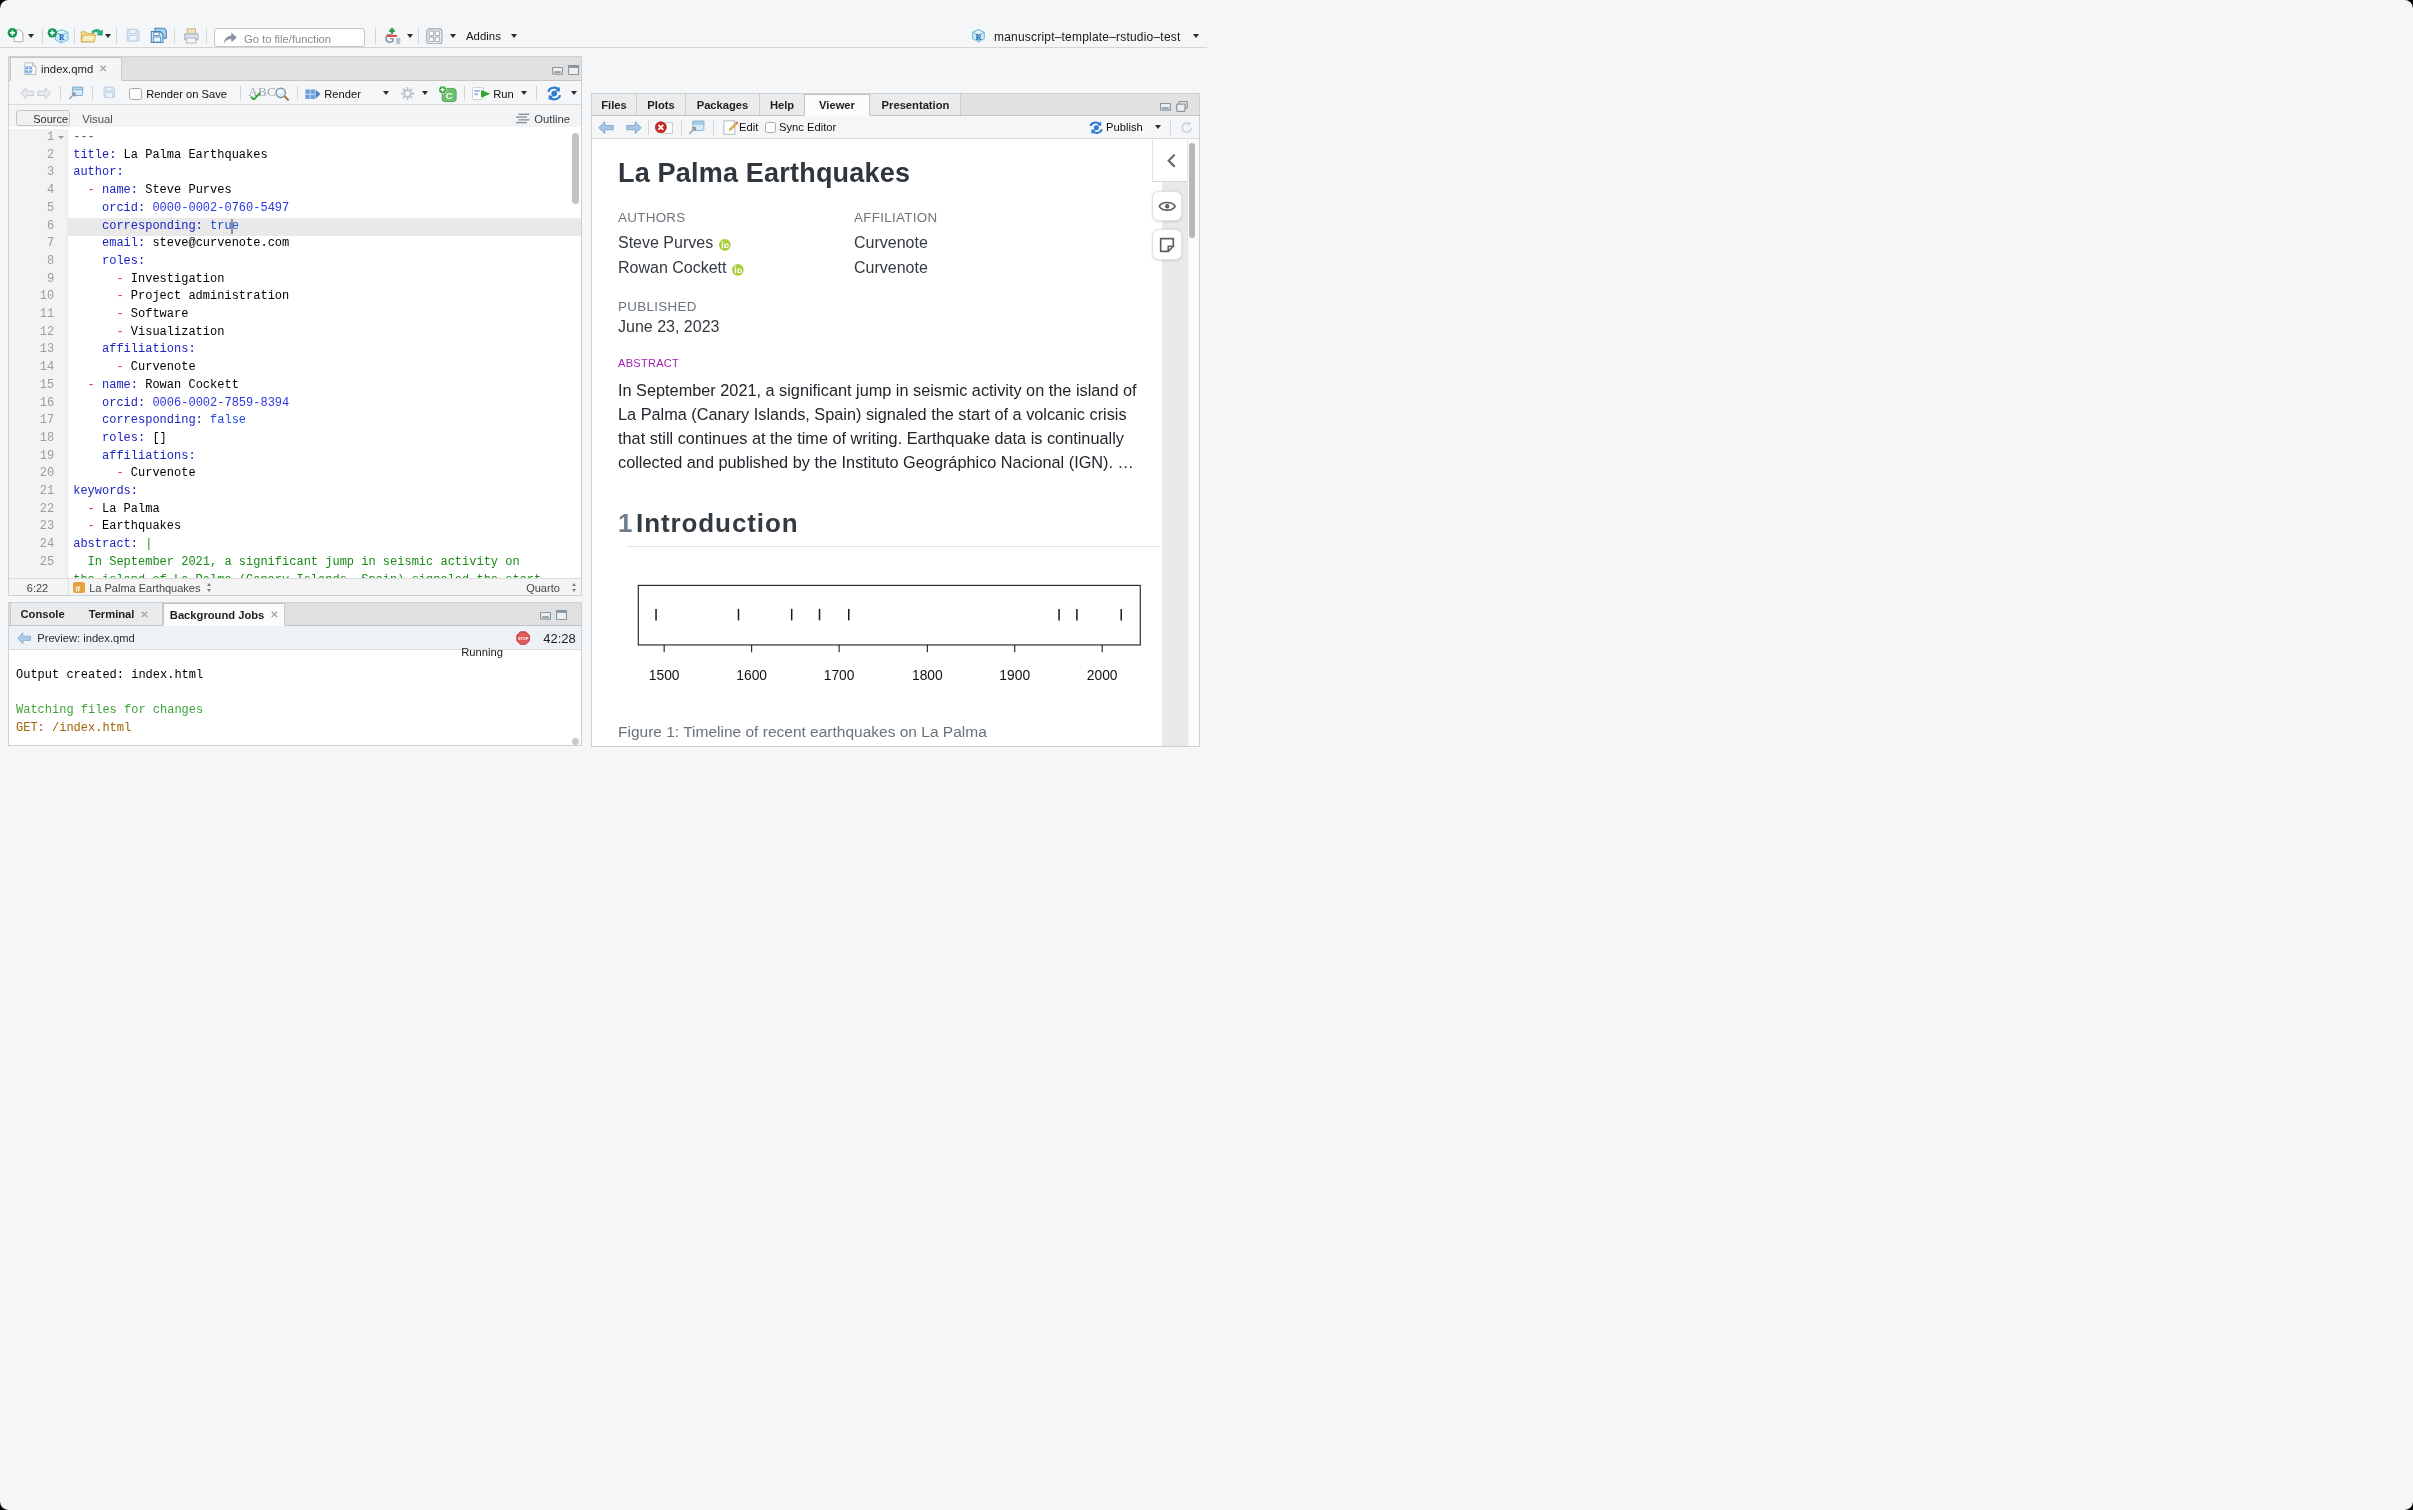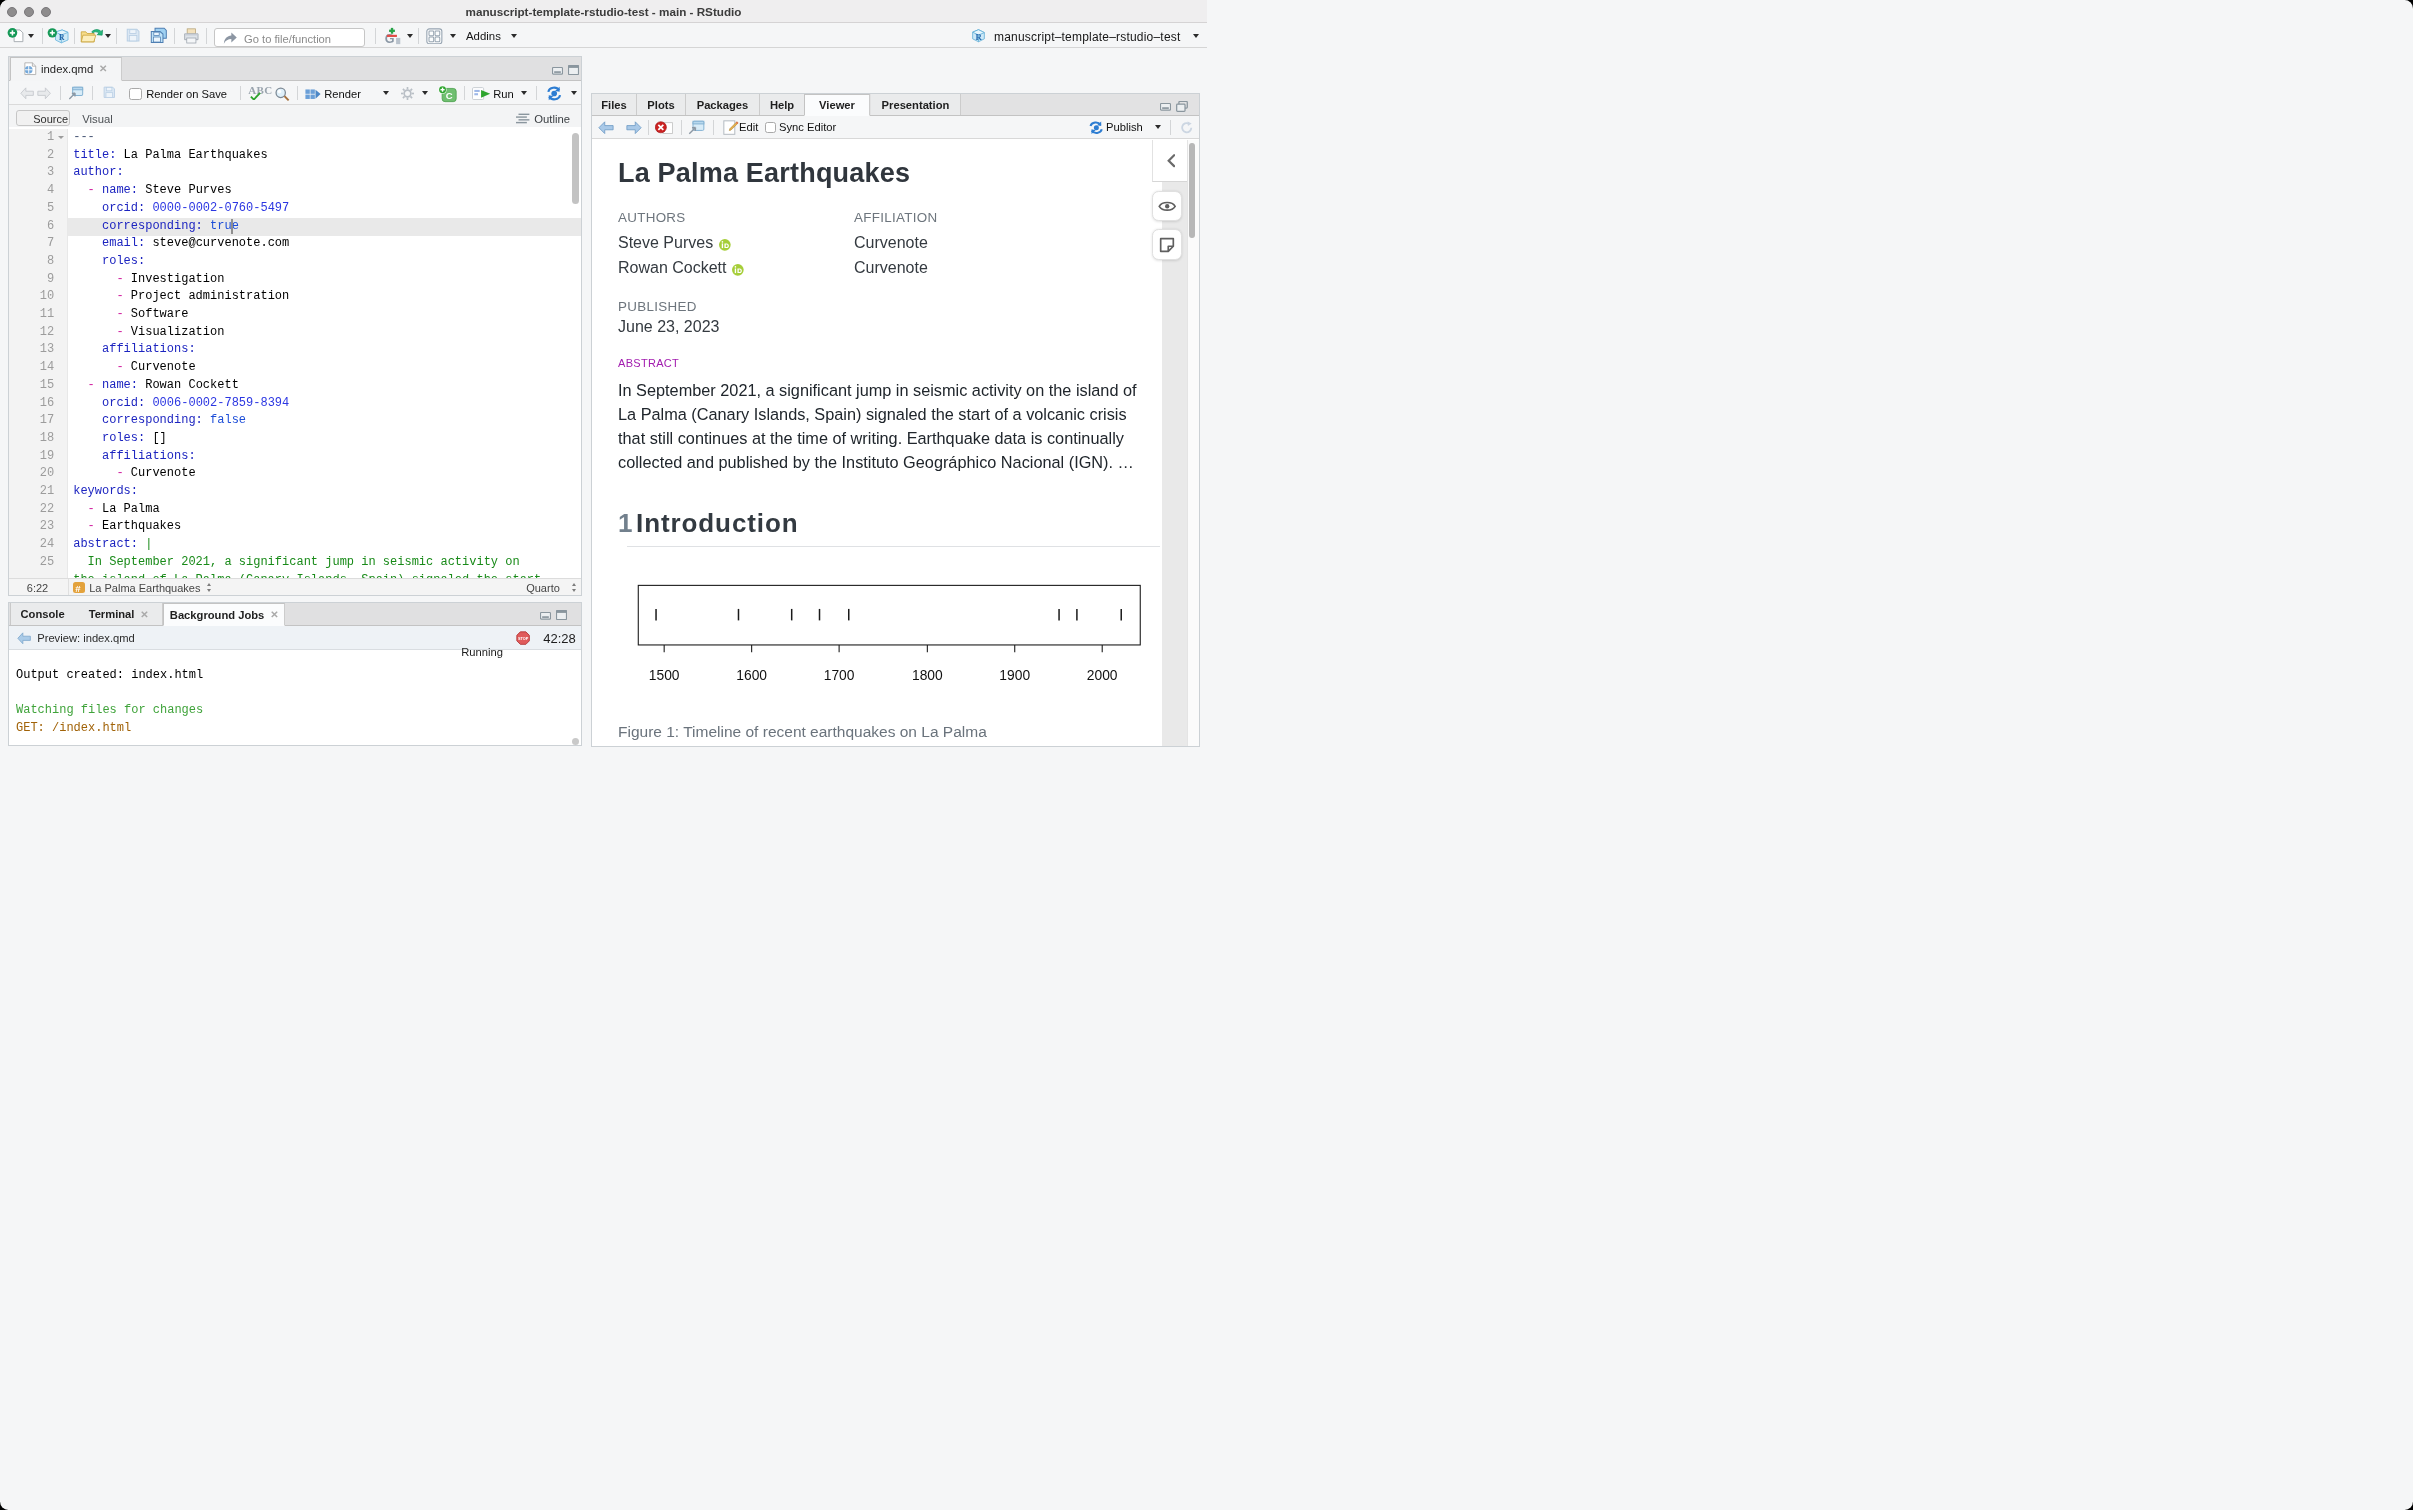--- a/index.html
+++ b/index.html
@@ -13,26 +13,20 @@
 .tab{position:absolute;top:0;bottom:0;display:flex;align-items:center;justify-content:center;font-size:11.2px;font-weight:600;color:#1e1e1e;border-right:0.8px solid #cccccc;background:#eaebec}
 .tab.act{background:#fbfcfd;border-bottom:0.8px solid #fbfcfd;margin-bottom:-0.8px;border-top:0.8px solid #c3c3c3;border-left:0.8px solid #c3c3c3}
 .x{color:#a9a9a9;font-weight:700;font-size:10px;margin-left:5.9px}
 .mm{position:absolute;display:flex;gap:5px}
 .k{color:#1c24c0}.n{color:#2b36e2}.d{color:#d01c9e}.b{color:#1d4ed8}.g{color:#188a18}
 pre{font-family:"Liberation Mono",monospace;font-size:12px;line-height:17.7px}
 .cb{position:absolute;background:#fff;border:0.8px solid #a9a9a9;border-radius:2.5px}
 </style></head><body>
 <div id="win">
 
-<div class="abs" style="left:0;top:0;width:1207px;height:23px;background:#efeeef;border-bottom:0.8px solid #d5d3d4">
-  <div class="abs" style="left:6.5px;top:6.7px;width:10px;height:10px;border-radius:50%;background:#8e8c8d;border:0.4px solid #79777a"></div>
-  <div class="abs" style="left:23.6px;top:6.7px;width:10px;height:10px;border-radius:50%;background:#8e8c8d;border:0.4px solid #79777a"></div>
-  <div class="abs" style="left:41px;top:6.7px;width:10px;height:10px;border-radius:50%;background:#8e8c8d;border:0.4px solid #79777a"></div>
-  <div class="t" style="left:0;right:0;top:6.3px;text-align:center;font-size:11.7px;font-weight:700;color:#3c3c3c">manuscript-template-rstudio-test - main - RStudio</div>
-</div>
 
 <div class="abs" style="left:0;top:24px;width:1207px;height:24px;background:#f5f6f7;border-bottom:0.8px solid #d5d5d5">
 
   <svg class="abs" style="left:6.7px;top:3.3px" width="18.4" height="17.6" viewBox="0 0 22 21">
     <path d="M8.5 3.5 L15.5 3.5 L19 7 L19 17.5 L8.5 17.5 Z" fill="#fff" stroke="#9aa0a6" stroke-width="1"></path>
     <circle cx="6.5" cy="7" r="5.8" fill="#159957"></circle>
         <rect x="3.4" y="6.1" width="6.2" height="1.9" fill="#fff"></rect>
         <rect x="5.55" y="3.95" width="1.9" height="6.2" fill="#fff"></rect>
   </svg>
   <div class="caret" style="left:28px;top:10px"></div>
@@ -158,21 +152,21 @@
         </svg>
     <div class="sep" style="left:83px;top:5px;height:14.2px"></div>
     <svg class="abs" style="left:94px;top:5px" width="12.6" height="12.6" viewBox="0 0 17 17">
           <path d="M1.5 1.5 L13 1.5 L15.5 4 L15.5 15.5 L1.5 15.5 Z" fill="#dce8f4" stroke="#b9cfe4" stroke-width="1.2"></path>
           <rect x="4" y="9" width="9" height="6.5" fill="#eef4fa" stroke="#b9cfe4" stroke-width="1"></rect>
           <rect x="4.5" y="2" width="7.5" height="4.5" fill="#eef4fa" stroke="#b9cfe4" stroke-width="1"></rect>
         </svg>
     <div class="cb" style="left:120px;top:6.9px;width:12.6px;height:12.6px"></div>
     <div class="t" style="left:137px;top:8px;font-size:11.2px;color:#111">Render on Save</div>
     <div class="sep" style="left:231px;top:5px;height:14.2px"></div>
-    <div class="t" style="left:239px;top:3.6px;font-size:11px;font-weight:700;color:#9aa4ae;font-family:'Liberation Serif',serif;letter-spacing:0.4px">ABC</div>
+    <div class="t" style="left:239px;top:3.6px;font-size:13px;font-weight:400;color:#9aa4ae;font-family:'Liberation Serif',serif;letter-spacing:0.4px">ABC</div>
     <svg class="abs" style="left:241px;top:11px" width="11" height="8.4" viewBox="0 0 13 10">
           <path d="M1 5.5 L4.5 9 L12 1" stroke="#2da32d" stroke-width="2.2" fill="none"></path>
         </svg>
     <svg class="abs" style="left:265px;top:6.1px" width="17.6" height="15" viewBox="0 0 21 18">
           <circle cx="8" cy="7" r="5.6" fill="#dff0fa" stroke="#7c8894" stroke-width="1.5"></circle>
           <circle cx="6.5" cy="5.5" r="2.2" fill="#fff" opacity="0.9"></circle>
           <path d="M12.5 11 L17.5 16" stroke="#a4703d" stroke-width="2.4"></path>
         </svg>
     <div class="sep" style="left:288px;top:5px;height:14.2px"></div>
     <svg class="abs" style="left:296px;top:7.8px" width="16" height="11" viewBox="0 0 19 13">

